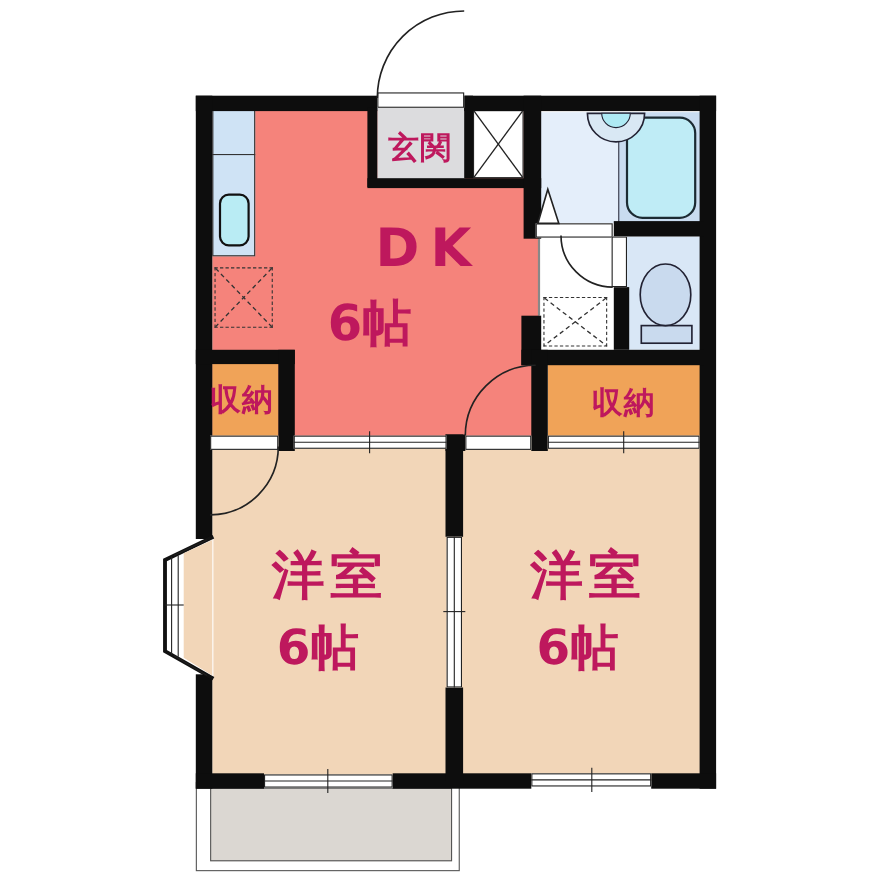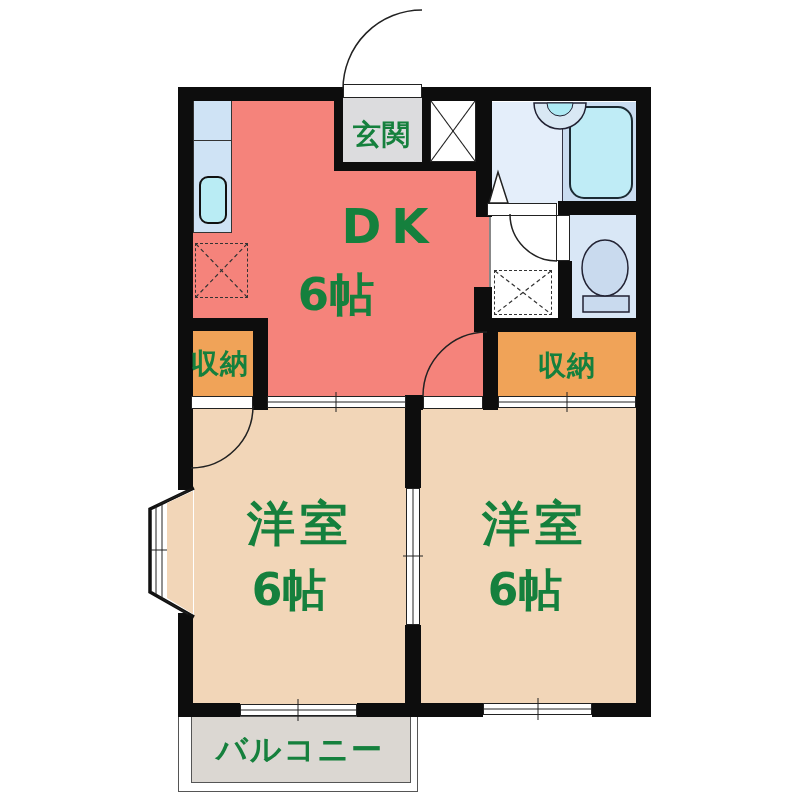--- a/index.html
+++ b/index.html
@@ -3,21 +3,21 @@
 <meta charset="utf-8">
 <style>
   html,body{margin:0;padding:0;background:#fff;}
   #plan{position:relative;width:800px;height:800px;background:#fff;overflow:hidden;
         font-family:"DejaVu Sans",sans-serif;}
   .floor{position:absolute;z-index:1;}
   .fixture{position:absolute;z-index:2;}
   .wall{position:absolute;background:#0d0d0d;z-index:3;}
   .bar{position:absolute;background:#fff;border:1px solid #222;box-sizing:border-box;z-index:4;}
   #overlay{position:absolute;left:0;top:0;z-index:5;pointer-events:none;}
-  .lbl{position:absolute;z-index:6;color:#15803d;font-weight:bold;white-space:nowrap;
+  .lbl{position:absolute;z-index:6;color:#be185d;font-weight:bold;white-space:nowrap;
        transform:translate(-50%,-50%);line-height:1;}
   .line{position:absolute;z-index:2;background:#777;}
   .dash{position:absolute;border:1.5px dashed #333;box-sizing:border-box;background:transparent;z-index:2;}
 </style>
 </head>
 <body>
 
 <div id="plan">
 
   <div class="floor" style="left:193px;top:100px;width:297px;height:297px;background:#f5837b;"></div>
@@ -133,15 +133,14 @@
 
   <div class="lbl" style="left:346px;top:226px;font-size:48px;letter-spacing:10px;margin-left:44px;">DK</div>
   <div class="lbl" style="left:336px;top:294px;font-size:45px;">6帖</div>
   <div class="lbl" style="left:382px;top:135px;font-size:28px;letter-spacing:1px;">玄関</div>
   <div class="lbl" style="left:220px;top:364px;font-size:28px;letter-spacing:1px;">収納</div>
   <div class="lbl" style="left:567px;top:366px;font-size:28px;letter-spacing:1px;">収納</div>
   <div class="lbl" style="left:300px;top:523px;font-size:48px;letter-spacing:5px;">洋室</div>
   <div class="lbl" style="left:289px;top:590px;font-size:44px;">6帖</div>
   <div class="lbl" style="left:535px;top:523px;font-size:48px;letter-spacing:5px;">洋室</div>
   <div class="lbl" style="left:525px;top:590px;font-size:44px;">6帖</div>
-  <div class="lbl" style="left:300px;top:749px;font-size:31px;letter-spacing:2px;">バルコニー</div>
 
 </div>
 
 </body></html>

